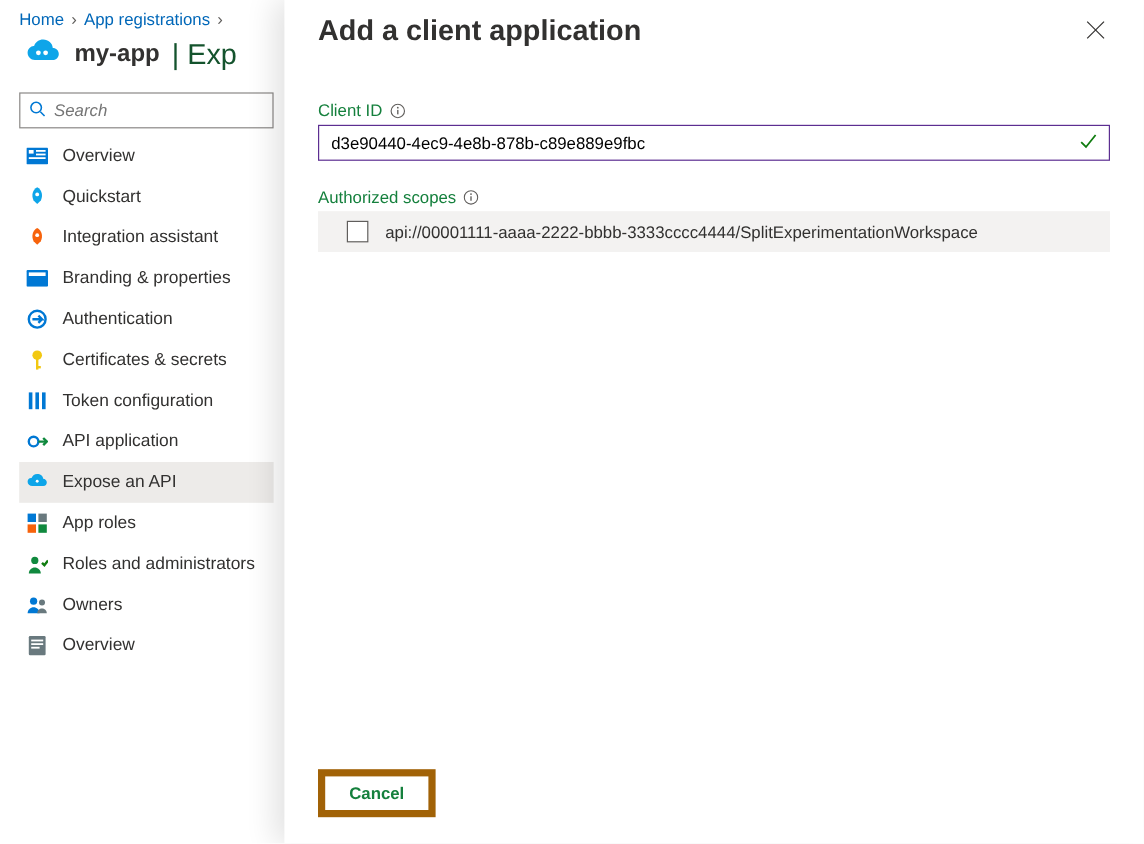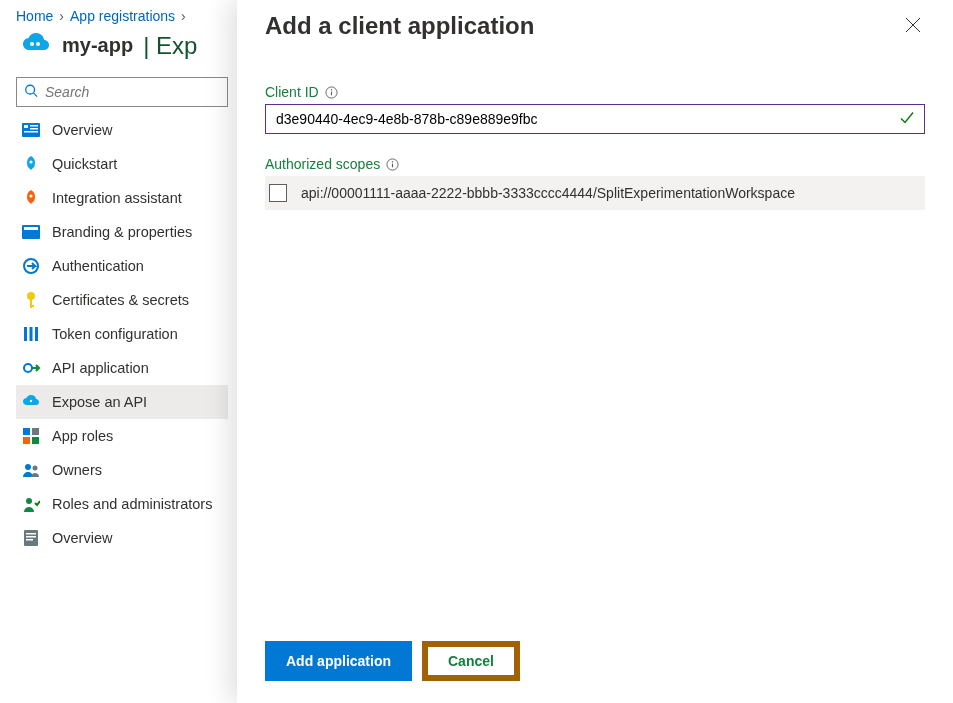--- a/index.html
+++ b/index.html
@@ -32,21 +32,21 @@
     .close-btn { cursor: pointer; padding: 4px; }
 
     .panel-body { flex: 1; padding: 36px 28px 0; overflow: auto; }
     .field-label { font-size: 14px; color: #15803d; display: flex; align-items: center; gap: 6px; margin-bottom: 4px; }
     .info-dot { display: inline-flex; }
 
     .text-input { width: 100%; padding: 6px 34px 6px 10px; border: 1px solid #5c2e91; font-size: 14px; outline: none; }
     .input-wrap { position: relative; margin-bottom: 22px; }
     .input-check { position: absolute; right: 10px; top: 50%; transform: translateY(-50%); }
 
-    .scope-row { display: flex; align-items: center; gap: 14px; background: #f3f2f1; padding: 8px 4px; font-size: 14px; }
+    .scope-row { display: flex; align-items: center; gap: 14px; background: #f3f2f1; padding: 8px 24px; font-size: 14px; }
     .scope-row input[type=checkbox] { width: 18px; height: 18px; border: 1px solid #605e5c; appearance: none; background: #fff; cursor: pointer; }
 
     .panel-footer { padding: 14px 28px 22px; display: flex; gap: 10px; }
     .btn { padding: 6px 20px; font-size: 14px; font-weight: 600; cursor: pointer; border: 1px solid transparent; }
     .btn-primary { background: #0078d4; color: #fff; }
     .btn-secondary { background: #fff; color: #15803d; border: 6px solid #a16207; }
   </style>
 </head>
 <body>
 
@@ -177,38 +177,38 @@
             <rect x="1" y="1" width="7" height="7" fill="#0078d4"></rect>
             <rect x="10" y="1" width="7" height="7" fill="#69797e"></rect>
             <rect x="1" y="10" width="7" height="7" fill="#f7630c"></rect>
             <rect x="10" y="10" width="7" height="7" fill="#10893e"></rect>
           </svg>
         </span>
         <span>App roles</span>
       </div>
       <div class="nav-item">
         <span class="nav-icon">
+          <svg width="18" height="18" viewBox="0 0 18 18">
+            <circle cx="7" cy="6" r="3" fill="#10893e"></circle>
+            <path d="M2 17c0-3 2.5-5 5-5s5 2 5 5" fill="#10893e"></path>
+            <path d="M13 8l2 2 3-4" stroke="#107c10" stroke-width="2" fill="none"></path>
+          </svg>
+        </span>
+        <span>Roles and administrators</span>
+      </div>
+      <div class="nav-item">
+        <span class="nav-icon">
           <svg width="18" height="16" viewBox="0 0 18 16">
             <circle cx="6" cy="5" r="3" fill="#0078d4"></circle>
             <path d="M1 15c0-3 2.5-5 5-5s5 2 5 5" fill="#0078d4"></path>
             <circle cx="13" cy="6" r="2.5" fill="#69797e"></circle>
             <path d="M9 15c0-2.5 2-4 4-4s4 1.5 4 4" fill="#69797e"></path>
           </svg>
         </span>
         <span>Owners</span>
-      </div>
-      <div class="nav-item">
-        <span class="nav-icon">
-          <svg width="18" height="18" viewBox="0 0 18 18">
-            <circle cx="7" cy="6" r="3" fill="#10893e"></circle>
-            <path d="M2 17c0-3 2.5-5 5-5s5 2 5 5" fill="#10893e"></path>
-            <path d="M13 8l2 2 3-4" stroke="#107c10" stroke-width="2" fill="none"></path>
-          </svg>
-        </span>
-        <span>Roles and administrators</span>
       </div>
       <div class="nav-item">
         <span class="nav-icon">
           <svg width="16" height="18" viewBox="0 0 16 18">
             <rect x="1" y="1" width="14" height="16" rx="1" fill="#69797e"></rect>
             <rect x="3" y="4" width="10" height="1.5" fill="#fff"></rect>
             <rect x="3" y="7" width="10" height="1.5" fill="#fff"></rect>
             <rect x="3" y="10" width="7" height="1.5" fill="#fff"></rect>
           </svg>
         </span>
@@ -258,16 +258,15 @@
           </svg>
       </span>
     </div>
     <div class="scope-row">
       <input type="checkbox" style="">
       <span>api://00001111-aaaa-2222-bbbb-3333cccc4444/SplitExperimentationWorkspace</span>
     </div>
   </div>
 
   <div class="panel-footer">
-    <button class="btn btn-primary">Add application</button>
     <button class="btn btn-secondary">Cancel</button>
   </div>
 </div>
 
 </body></html>

